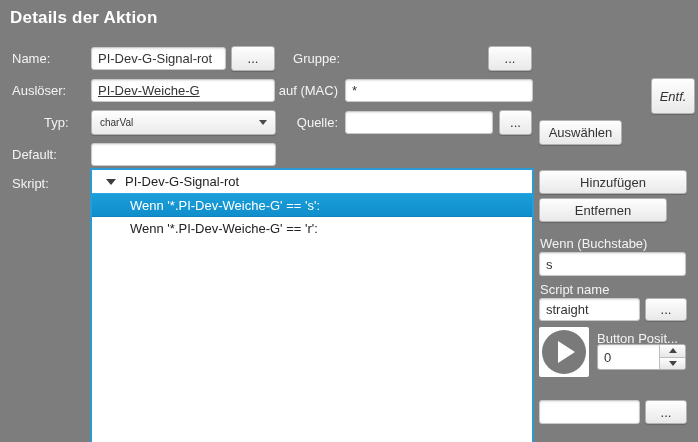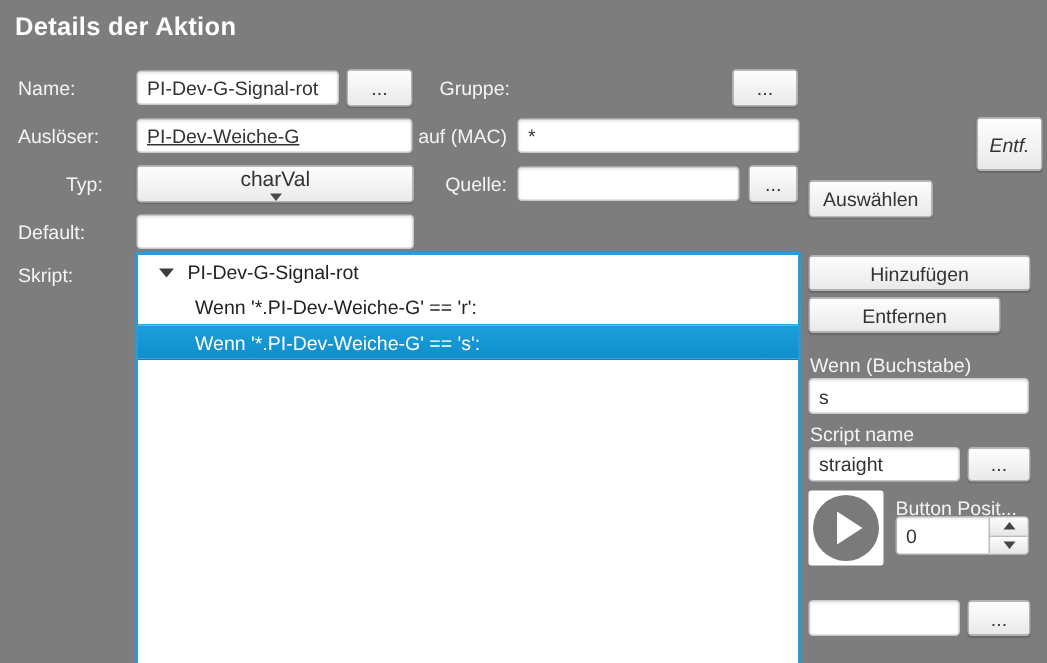--- a/index.html
+++ b/index.html
@@ -27,22 +27,22 @@
     background:linear-gradient(#fefefe,#e9e9e9);
     border:1px solid #b2b2b2;border-radius:3px;
     font-family:inherit;font-size:13px;color:#333;
     display:flex;align-items:center;justify-content:center;
     box-shadow:0 1px 1px rgba(0,0,0,.18);cursor:default;
     white-space:nowrap;padding:0;
   }
   .combo{
     background:linear-gradient(#fefefe,#eaeaea);
     border:1px solid #b2b2b2;border-radius:3px;
-    font-size:14px;color:#333;display:flex;align-items:center;
-    padding:0 8px;box-shadow:0 1px 1px rgba(0,0,0,.18);flex-direction:column;
+    font-size:10px;color:#333;display:flex;align-items:center;
+    padding:0 8px;box-shadow:0 1px 1px rgba(0,0,0,.18);
   }
   .combo .combo-text{flex:1;}
   .arrow-down{
     width:0;height:0;border-left:4px solid transparent;border-right:4px solid transparent;
     border-top:5px solid #4a4a4a;
   }
   .tree{
     background:#ffffff;border:2px solid #2a9bd4;border-radius:1px;
     overflow:hidden;
   }
@@ -119,25 +119,25 @@
 
   <div class="abs lbl" style="left:12px;top:143px;">Default:</div>
   <input class="abs tin" style="left: 91px; top: 143px; width: 185px; height: 23px;" value="">
 
   <div class="abs lbl" style="left:12px;top:172px;">Skript:</div>
   <div class="abs tree" style="left:90px;top:168px;width:444px;height:276px;">
     <div class="tree-row">
       <span class="expander"></span>
       <span>PI-Dev-G-Signal-rot</span>
     </div>
+    <div class="tree-row child selected">
+      <span>Wenn '*.PI-Dev-Weiche-G' == 's':</span>
+    </div>
     <div class="tree-row child">
       <span>Wenn '*.PI-Dev-Weiche-G' == 'r':</span>
-    </div>
-    <div class="tree-row child selected">
-      <span>Wenn '*.PI-Dev-Weiche-G' == 's':</span>
     </div>
   </div>
 
   <div class="abs btn" style="left:539px;top:170px;width:148px;height:24px;">Hinzufügen</div>
   <div class="abs btn" style="left:539px;top:198px;width:128px;height:24px;">Entfernen</div>
 
   <div class="abs lbl" style="left:540px;top:232px;">Wenn (Buchstabe)</div>
   <input class="abs tin" style="left: 539px; top: 252px; width: 147px; height: 24px;" value="s">
 
   <div class="abs lbl" style="left:540px;top:278px;">Script name</div>

